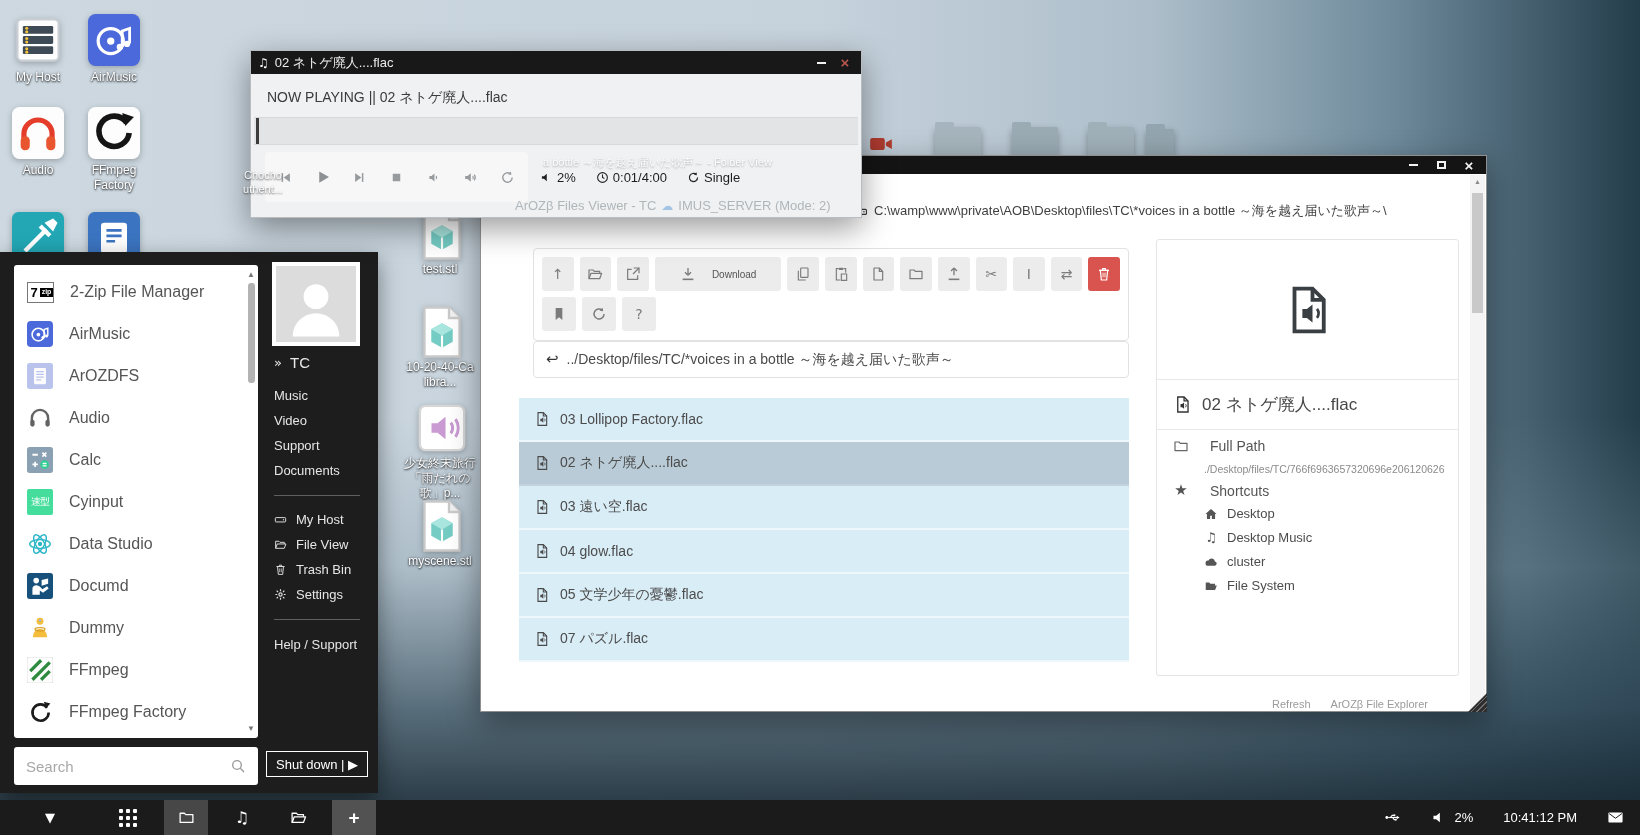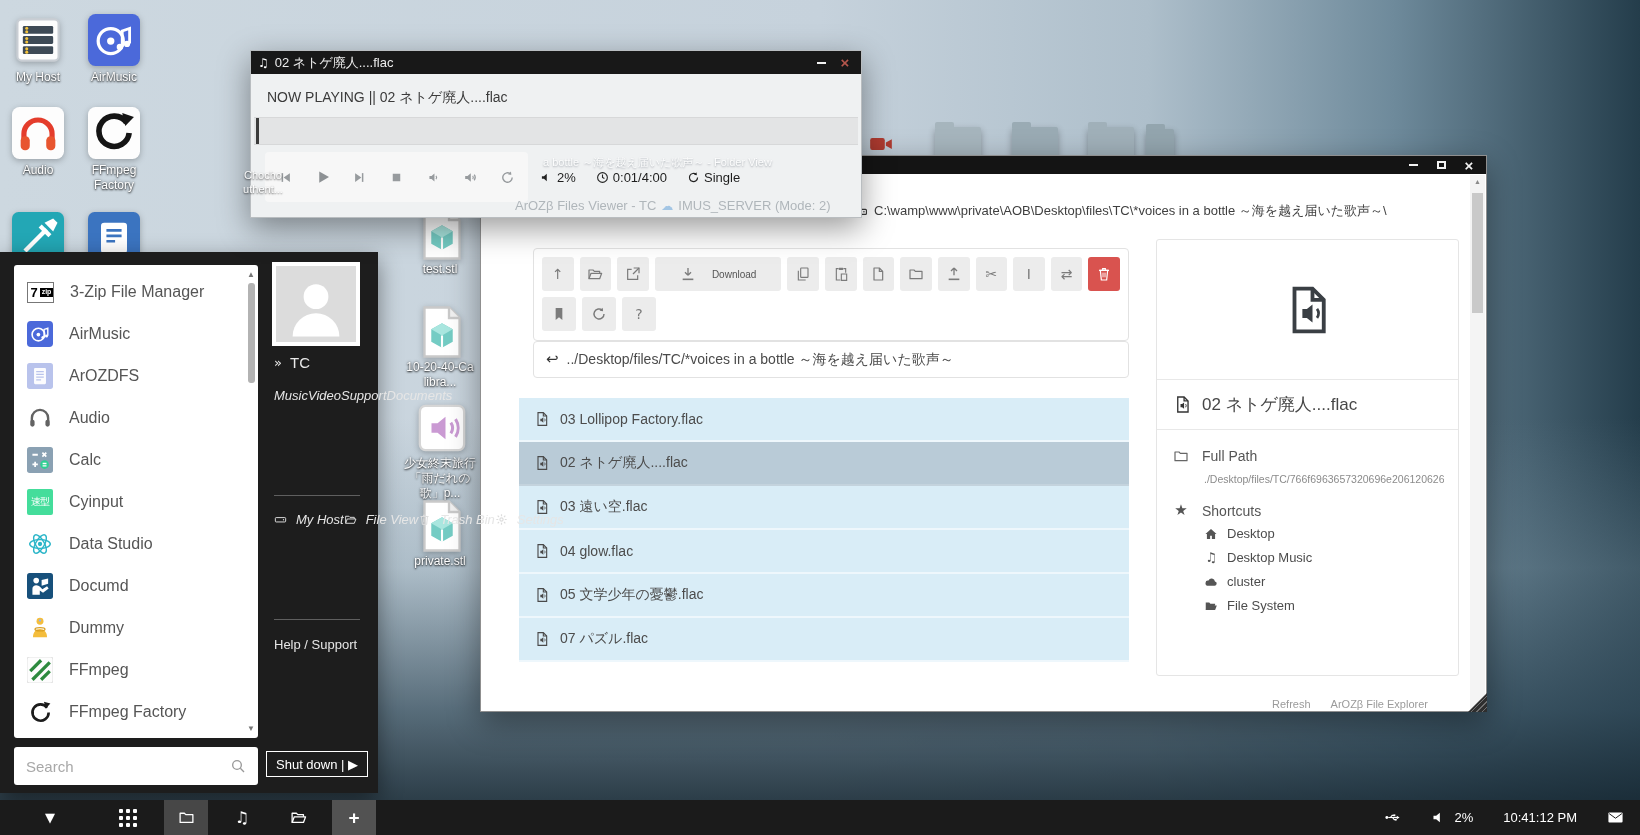--- a/index.html
+++ b/index.html
@@ -76,21 +76,21 @@
   #breadcrumb-card span.bc { white-space:nowrap; overflow:hidden; }
   #file-list { position:absolute; left:38px; top:242px; width:610px; height:309px; overflow:hidden; }
   .frow { height:44px; display:flex; align-items:center; gap:10px; padding:0 15px; background:#d9edf7; border-bottom:2px solid #eef7fc; font-size:14px; color:#4c4c4c; cursor:pointer; }
   .frow svg { width:16px; height:16px; color:#4a4a4a; flex:none; }
   .frow.sel { background:#b9cbd7; border-bottom-color:#c4d3dd; }
   #detail-panel { left:675px; top:83px; width:303px; height:437px; border-color:#e5e5e5; border-radius:3px; }
   .preview { height:140px; border-bottom:1px solid #e8e8e8; display:flex; align-items:center; justify-content:center; color:#3a3f44; }
   .preview svg { width:54px; height:54px; }
   .dname { display:flex; align-items:center; gap:10px; padding:13px 16px; font-size:17px; color:#474747; border-bottom:1px solid #e8e8e8; }
   .dname svg { width:19px; height:19px; color:#333; flex:none; }
-  .dsec { display:flex; align-items:flex-start; gap:13px; margin:18px 16px 0; font-size:14px; color:#555; }
+  .dsec { display:flex; align-items:flex-start; gap:21px; margin:8px 16px 0; font-size:14px; color:#555; }
   .dsec svg { width:16px; height:16px; color:#666; flex:none; }
   .dsec .tic { font-size:15px; color:#555; width:16px; }
   .dpath { margin:9px 14px 0 47px; font-size:10.5px; color:#8b8b8b; white-space:nowrap; overflow:hidden; }
   #shortcut-list { margin:7px 0 0 47px; display:flex; flex-direction:column; gap:9px; }
   .sitem { display:flex; align-items:center; gap:9px; font-size:13px; color:#4c4c4c; cursor:pointer; }
   .sitem svg { width:14px; height:14px; color:#555; flex:none; }
   .sitem .tic { font-size:13px; color:#555; width:14px; }
   .efoot { position:absolute; right:58px; bottom:1px; display:flex; gap:20px; font-size:11px; color:#9b9b9b; }
   .efoot .link { cursor:pointer; }
   .escroll { position:absolute; right:1px; top:19px; width:15px; bottom:1px; background:#f4f4f4; }
@@ -117,21 +117,21 @@
   .mthumb { position:absolute; right:3px; top:18px; width:7px; height:100px; background:#b3b3b3; border-radius:3px; cursor:pointer; }
   #search-box { position:absolute; left:14px; top:495px; width:244px; height:38px; background:#fff; border-radius:3px; display:flex; align-items:center; padding:0 12px; cursor:text; }
   #search-box .ph { flex:1; font-size:15px; color:#a8a8a8; }
   #search-box svg { width:16px; height:16px; color:#999; }
   #shutdown { position:absolute; left:266px; top:499px; height:26px; padding:0 9px; background:transparent; border:1px solid #fff; color:#fff; font-size:13px; display:flex; align-items:center; cursor:pointer; font-family:inherit; white-space:nowrap; }
   #user-panel { position:absolute; left:272px; top:0; width:92px; color:#e9e9e9; }
   .avatar { position:absolute; left:0; top:10px; width:88px; height:84px; background:#dcdcdc; border:4px solid #fff; display:flex; align-items:flex-end; justify-content:center; overflow:hidden; }
   .avatar svg { width:66px; height:66px; color:#fff; }
   .uname { position:absolute; left:2px; top:102px; font-size:15px; display:flex; gap:8px; align-items:center; cursor:pointer; }
   .uname .tic { font-size:13px; }
-  .ulinks { position:absolute; left:2px; top:131px; display:flex; flex-direction:row;font-style:italic; }
+  .ulinks { position:absolute; left:2px; top:131px; display:flex; flex-direction:column; }
   .ulink { font-size:13px; color:#e6e6e6; height:25px; display:flex; align-items:center; gap:9px; cursor:pointer; white-space:nowrap; }
   .ulink svg { width:13px; height:13px; color:#ddd; flex:none; }
   .uhr { position:absolute; left:2px; width:86px; border:none; border-top:1px solid #5f5f5f; margin:0; }
   #sys-links { top:255px; }
   #help-link { position:absolute; left:2px; top:385px; font-size:13px; color:#e6e6e6; cursor:pointer; white-space:nowrap; }
 
   
   #taskbar { position:absolute; left:0; bottom:0; width:1640px; height:35px; background:#1b1b1b; z-index:60; display:flex; align-items:center; }
   .tk { width:44px; height:35px; display:flex; align-items:center; justify-content:center; color:#fff; cursor:pointer; }
   .tk svg { width:17px; height:17px; }
@@ -440,21 +440,21 @@
       <div class="dicon mid" style="left:402px;top:400px">
       <div class="dic"><svg class="ic" viewBox="0 0 24 24">
             <use href="#i-audiopage"></use>
           </svg></div>
       <div class="dlabel">少女終末旅行「雨だれの歌」p...</div>
     </div>
       <div class="dicon mid" style="left:402px;top:498px">
       <div class="dic"><svg class="ic" viewBox="0 0 24 24">
             <use href="#i-stlpage"></use>
           </svg></div>
-      <div class="dlabel">private.stl</div>
+      <div class="dlabel">myscene.stl</div>
     </div>
     </div>
   <div class="gfolder" style="left:935px;top:127px;background:#a6b5bd"></div>
   <div class="gfolder" style="left:1012px;top:127px;background:#9aabb4"></div>
   <div class="gfolder" style="left:1088px;top:127px;background:#a0b0b9"></div>
   <div class="gfolder" style="left:1146px;top:129px;width:28px;background:#93a5ae"></div>
   <div id="ghost-camera"><svg viewBox="0 0 24 24">
         <use href="#i-camera"></use>
       </svg></div>
   <div id="ghost-label">
@@ -665,21 +665,21 @@
 </div>
 
 <div id="start-menu">
   <div id="app-card">
     <div id="app-list">
         <div class="app">
      <span class="app-ic zip7">
             <span class="z7">7</span>
             <span class="zzip">zip</span>
           </span>
-          <span class="app-label">3-Zip File Manager</span>
+          <span class="app-label">2-Zip File Manager</span>
    </div>
         <div class="app">
      <span class="app-ic" style="">
             <svg class="ic" viewBox="0 0 24 24">
               <use href="#i-airmusic"></use>
             </svg>
           </span>
           <span class="app-label">AirMusic</span>
    </div>
         <div class="app">

